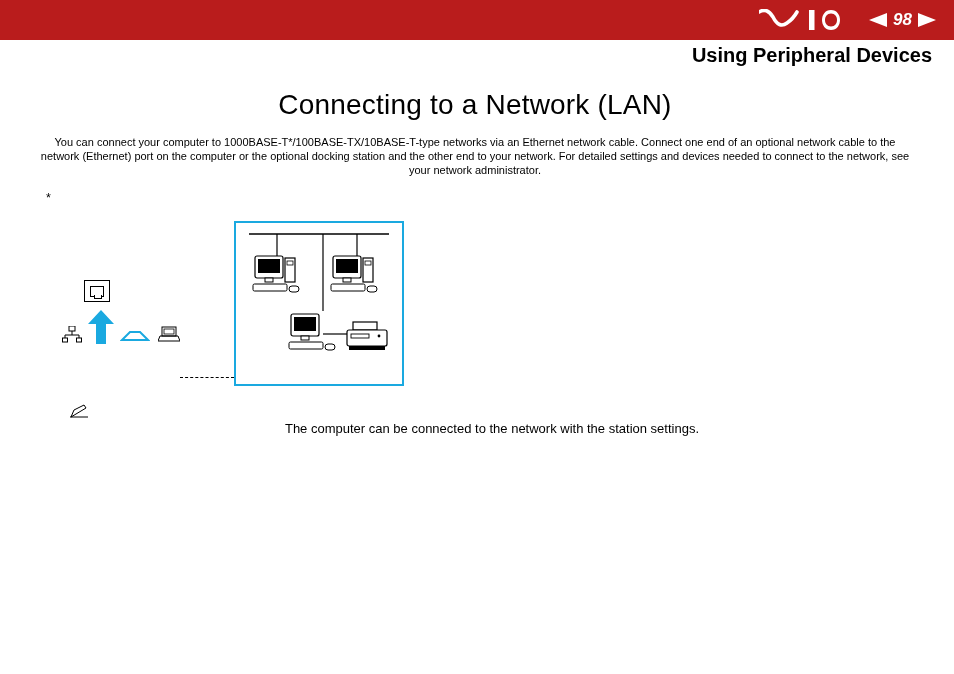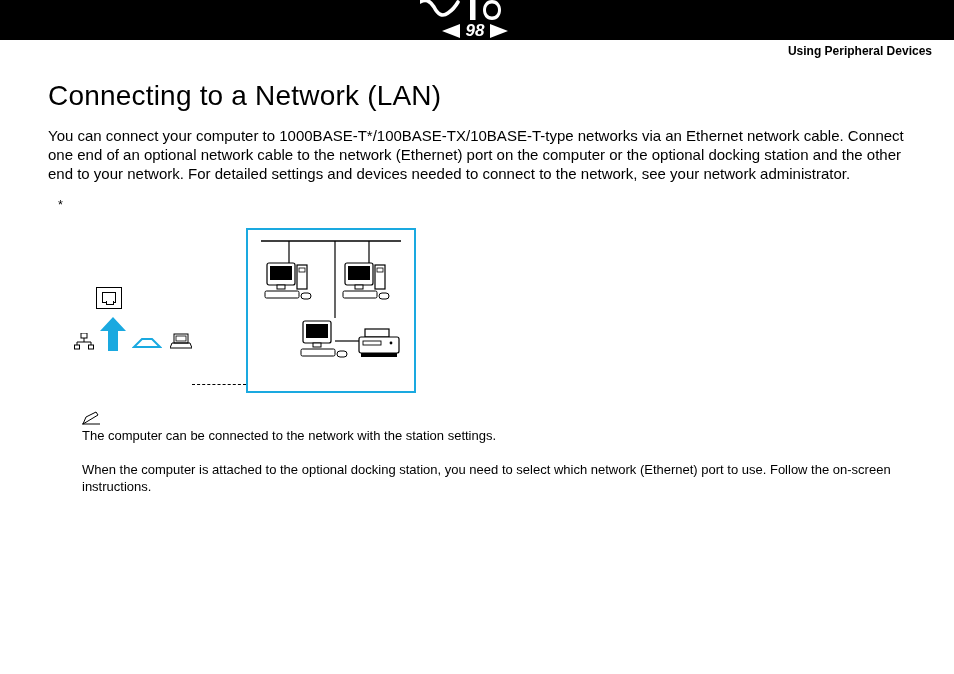--- a/index.html
+++ b/index.html
@@ -1,24 +1,24 @@
 <!DOCTYPE html>
 <html><head>
 <meta charset="utf-8">
 <style>
   html, body { margin:0; padding:0; font-family: Arial, Helvetica, sans-serif; background:#fff; color:#000; }
   .page { width:954px; height:674px; margin:0 auto; position:relative; box-sizing:border-box; }
-  .topbar { background:#000000; color:#fff; height:40px; display:flex; align-items:center; justify-content:center; padding:0 18px 0 14px;flex-direction:column; }
+  .topbar { background:#b91c1c; color:#fff; height:40px; display:flex; align-items:center; justify-content:flex-end; padding:0 18px 0 14px; }
   .logo { display:flex; align-items:center; gap:8px; }
   .nav-pager { display:flex; align-items:center; gap:6px; font-weight:bold; font-style:italic; font-size:17px; }
   .nav-arrow { display:inline-flex; align-items:center; }
-  .section-label { text-align:right; padding:4px 22px 0 0; font-weight:bold; font-size:12px; }
-  .content { padding:22px 40px 0 48px; }
+  .section-label { text-align:right; padding:4px 22px 0 0; font-weight:bold; font-size:20px; }
+  .content { padding:22px 40px 0 36px;text-align:center; }
   .title { font-weight:normal; font-size:28px; letter-spacing:0.2px; margin:0 0 14px 0; }
-  .body-para { font-size:15px; line-height:1.28; margin:0 0 14px 0; }
+  .body-para { font-size:11px; line-height:1.28; margin:0 0 14px 0; }
   .footnote-row { display:flex; gap:10px; font-size:12.5px; margin:0 0 10px 10px; font-family: Arial, sans-serif; font-stretch: condensed; }
   .footnote-mark { }
   .footnote-text { }
   .diagram-row { display:flex; align-items:flex-end; gap:0; padding:6px 0 0 26px; }
   .left-stack { display:flex; flex-direction:column; align-items:flex-start; gap:8px; margin-right:0; margin-bottom:38px; }
   .port-box { width:24px; height:20px; border:1.5px solid #000; display:flex; align-items:center; justify-content:center; margin-left:22px; }
   .port-inner { width:12px; height:9px; border:1px solid #000; position:relative; }
   .port-inner::after { content:''; position:absolute; bottom:-3px; left:3px; width:6px; height:3px; background:#fff; border:1px solid #000; border-top:0; }
   .bottom-icons { display:flex; align-items:flex-end; gap:6px; }
   .bottom-right-icons { display:flex; align-items:flex-end; gap:8px; padding-bottom:2px; }
@@ -161,18 +161,17 @@
     <div class="note-block">
       <div class="note-icon-row">
         <span class="note-icon">
           <svg width="18" height="14" viewBox="0 0 18 14">
             <path d="M1 13 L4 6 L14 1 L16 4 L6 10 Z" fill="none" stroke="#000" stroke-width="1"></path>
             <line x1="0" y1="13" x2="18" y2="13" stroke="#000" stroke-width="1"></line>
           </svg>
         </span>
       </div>
       <div class="note-text">The computer can be connected to the network with the station settings.</div>
-      <p class="note-para">When the computer is attached to the optional docking station, you need to select which network (Ethernet) port to use. Follow the on-screen instructions.</p>
     </div>
 
   </div>
 
 </div>
 
 </body></html>

